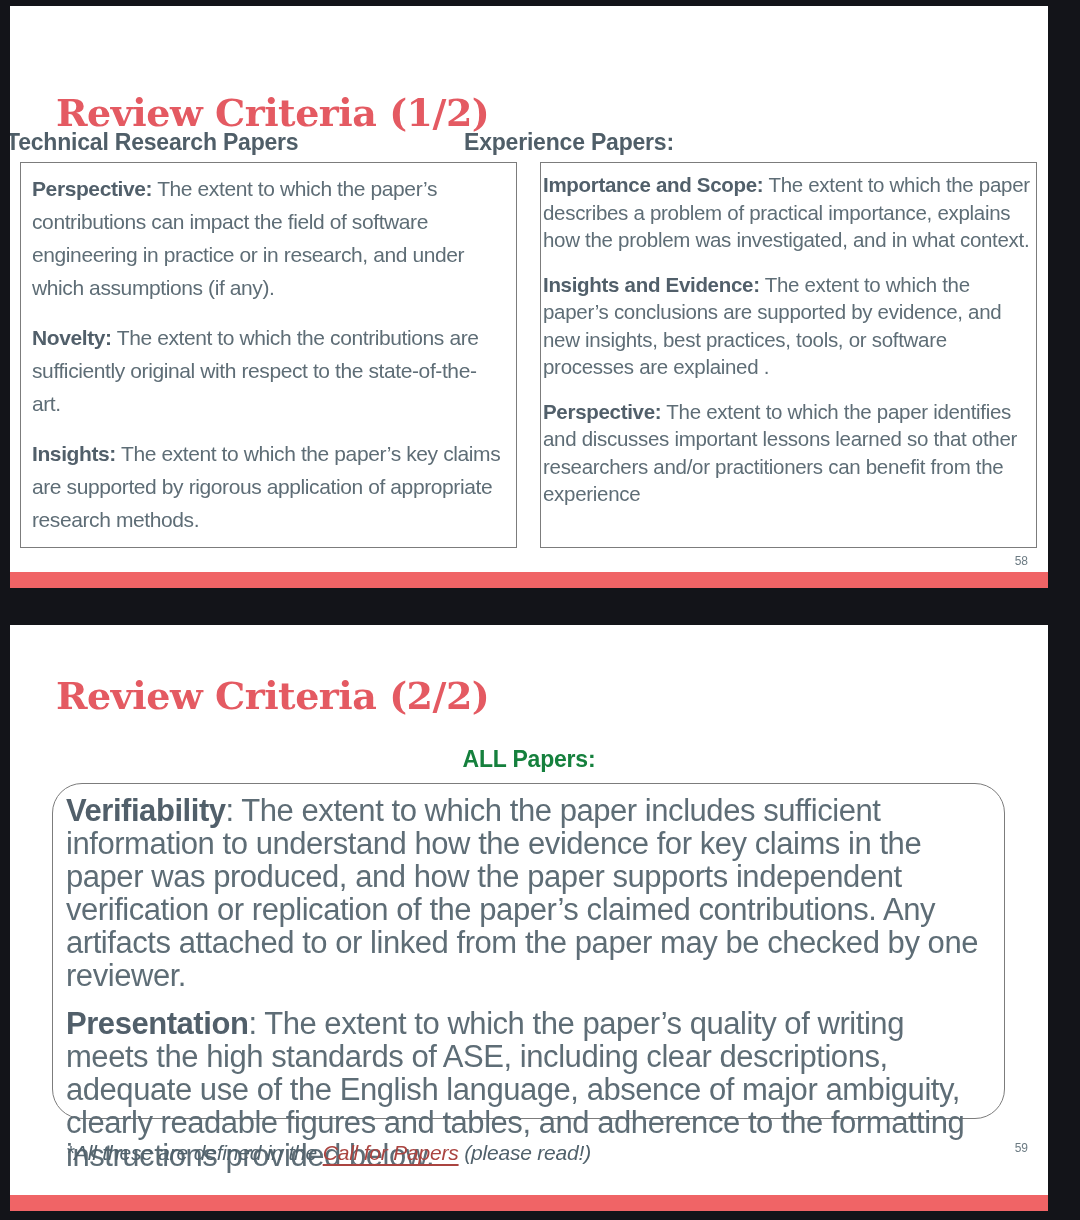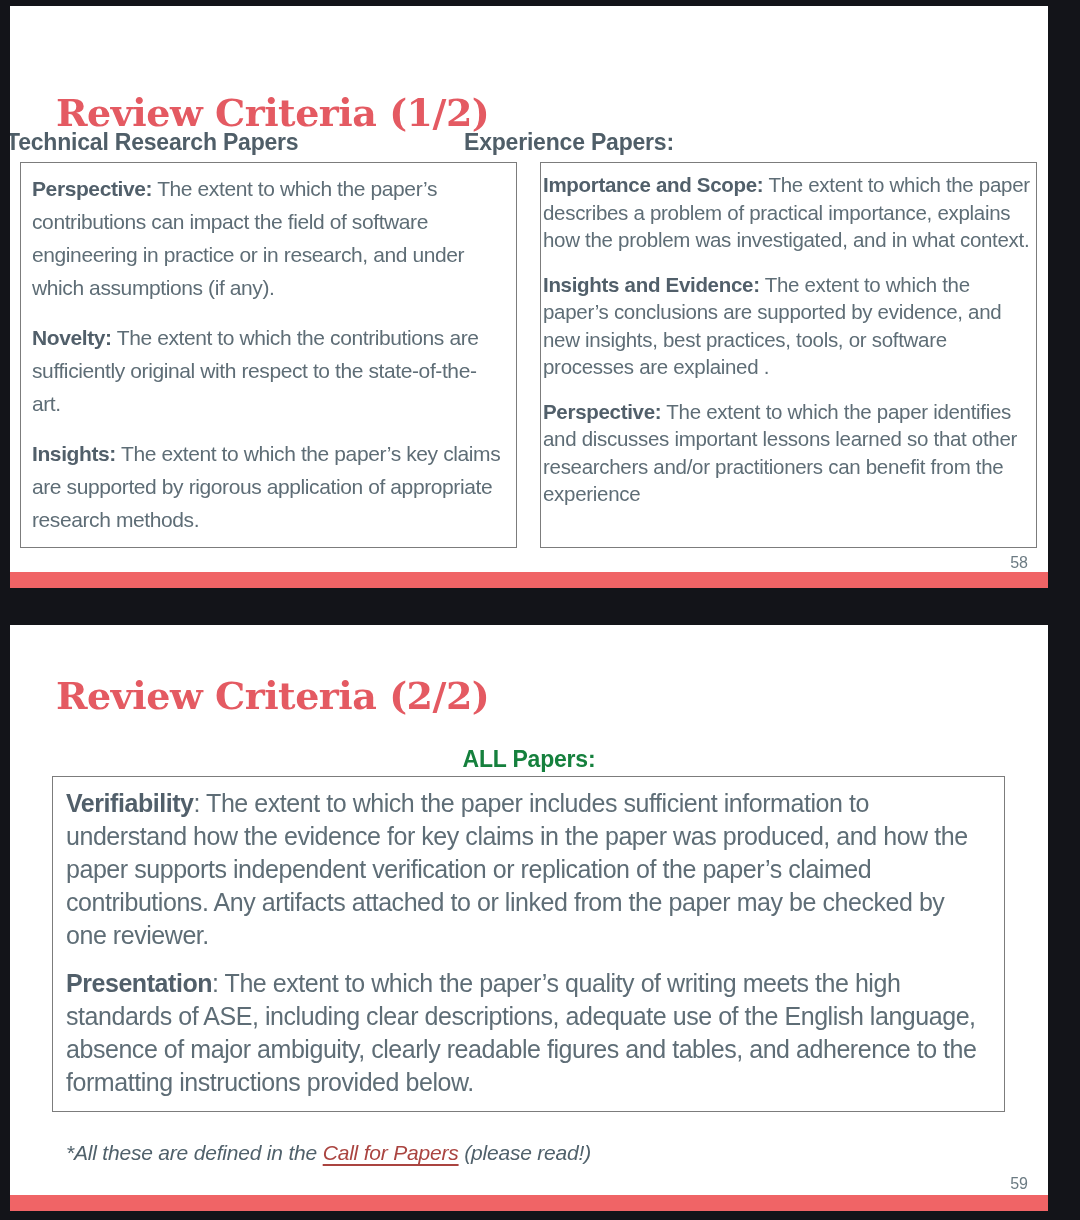--- a/index.html
+++ b/index.html
@@ -78,24 +78,24 @@
     top: 121px; left: 0;
     width: 1038px;
     text-align: center;
     font-weight: 700;
     font-size: 23px;
     letter-spacing: -0.2px;
     color: #15803d;
   }
 
   .box-all {
-    left: 42px; top: 151px;
+    left: 42px; top: 158px;
     width: 953px; height: 336px;
     padding: 10px 13px;
-    font-size: 25px; line-height: 33px; letter-spacing: -0.45px;
+    font-size: 31px; line-height: 33px; letter-spacing: -0.45px; border-radius: 30px;
   }
   .box-all p + p { margin-top: 15px; }
 
   .footnote {
     position: absolute;
     left: 56px; top: 516px;
     font-style: italic;
     font-size: 21px;
     letter-spacing: -0.2px;
     color: #50616b;
@@ -104,25 +104,25 @@
     color: #aa4440;
     text-decoration: underline;
     text-decoration-thickness: 2px;
     text-underline-offset: 4px;
     cursor: pointer;
   }
 
   .page-num {
     position: absolute;
     right: 20px;
-    font-size: 16px;
+    font-size: 12px;
     color: #6c7b83;
   }
   .slide1 .page-num { top: 548px; }
-  .slide2 .page-num { top: 550px; }
+  .slide2 .page-num { top: 516px; }
 
   .red-bar {
     position: absolute;
     left: 0; bottom: 0;
     width: 100%; height: 16px;
     background: #f06466;
   }
 </style>
 </head>
 <body>

